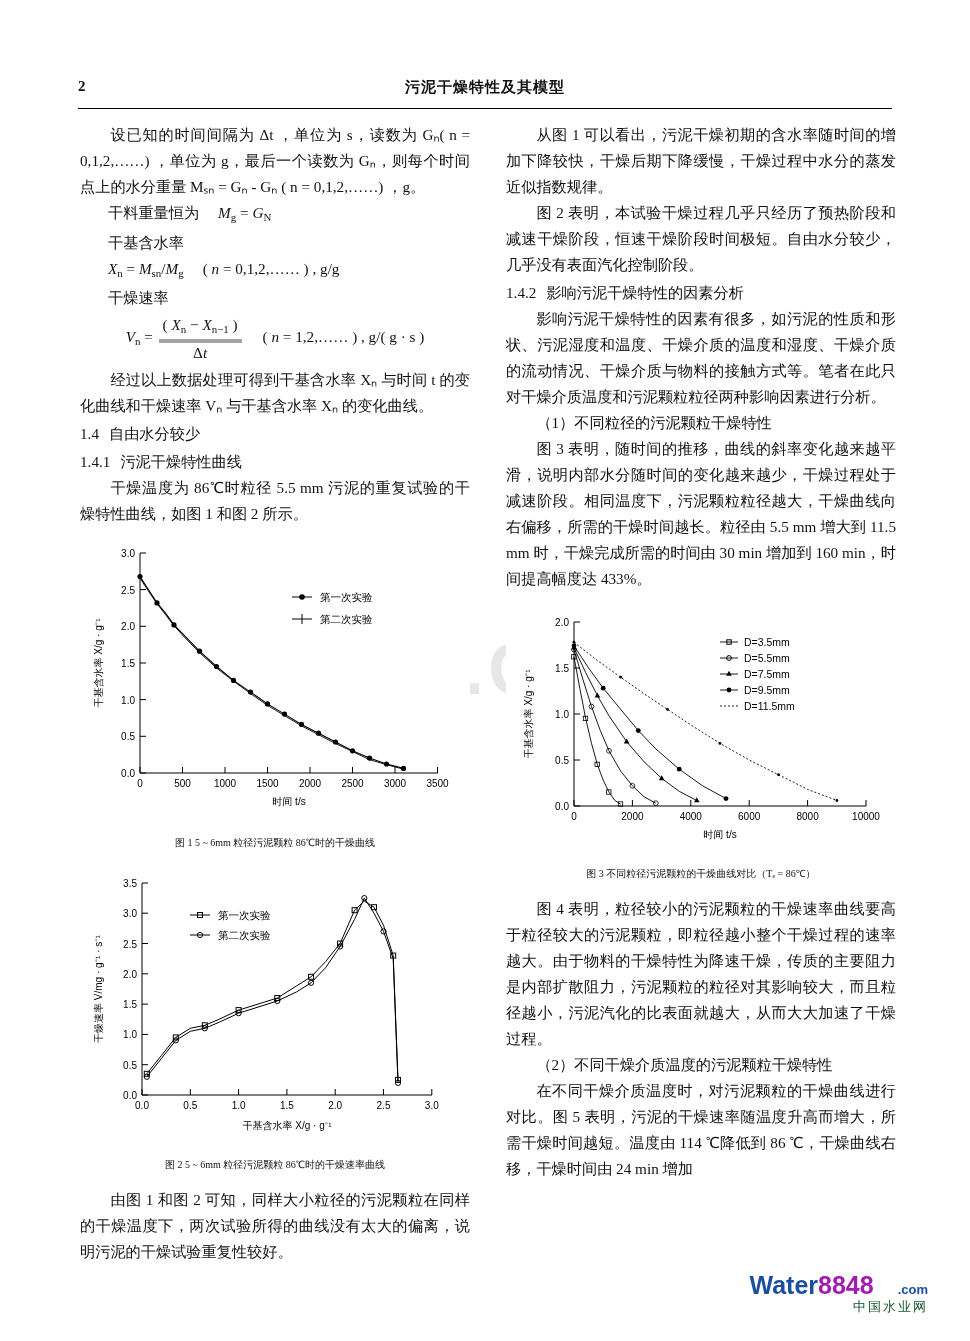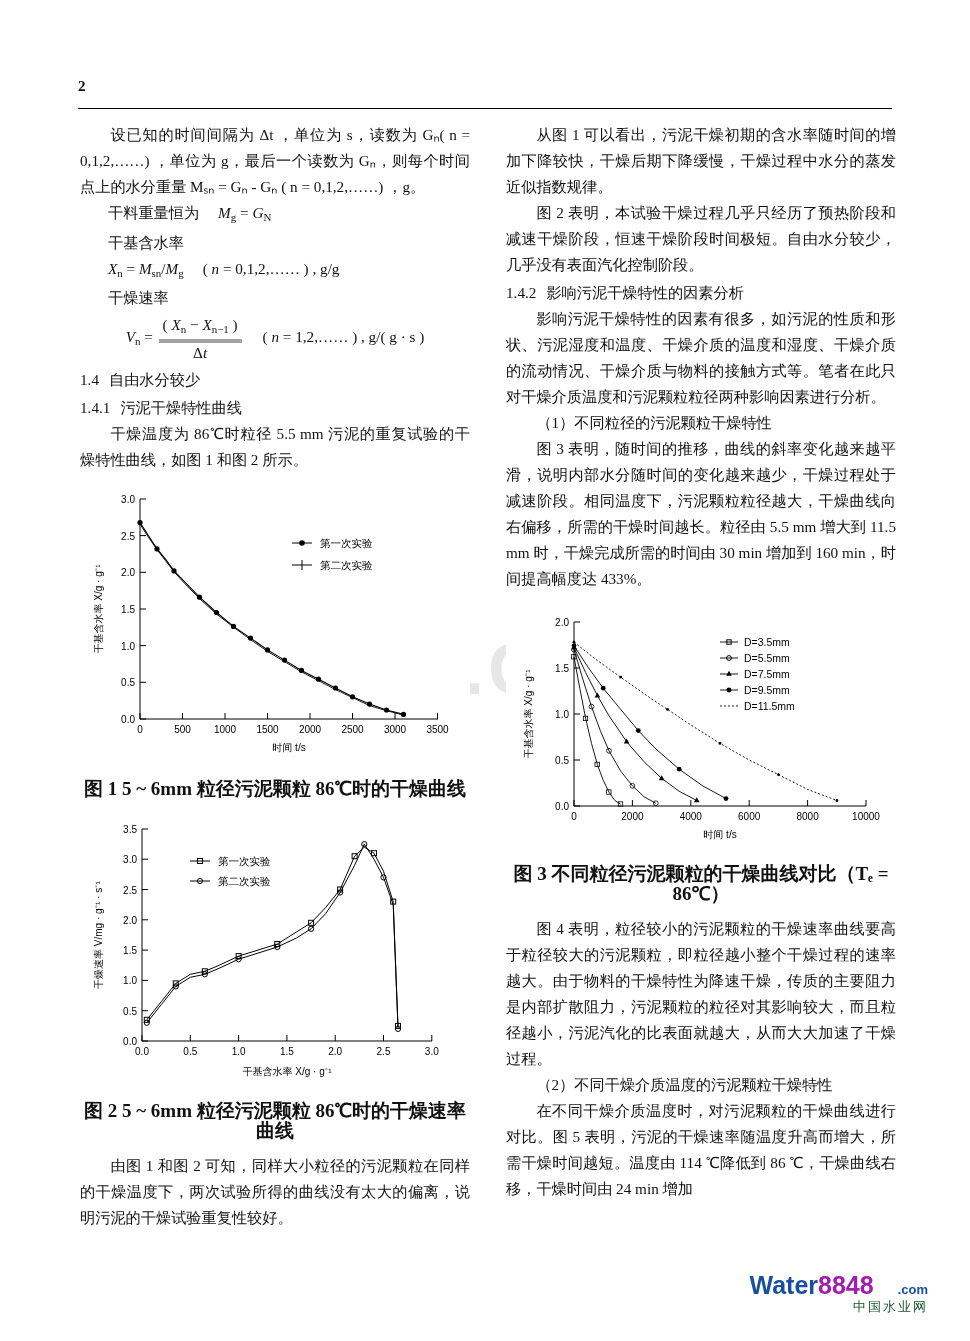--- a/index.html
+++ b/index.html
@@ -79,22 +79,22 @@
     margin: 0 2px;
   }
   .frac .top { display: block; border-bottom: 4px solid #a3a3a3; padding: 0 4px; line-height: 20px;}
   .frac .bot { display: block; padding: 0 4px; line-height: 20px;}
 
   
   .figure { margin: 8px 0 0 0; }
   .figcap {
     text-indent: 0;
     text-align: center;
-    font-size: 19px;
-    font-weight: bold;
+    font-size: 10px;
+    font-weight: normal;
     margin-top: 8px;
     line-height: 20px;
   }
   .chartbox {
     position: relative;
     background: #fff;
   }
   svg { display: block; }
 
   
@@ -142,20 +142,21 @@
   .tick-label { font-size: 10px; font-family: "Liberation Sans", sans-serif; }
   .legend-label { font-size: 10.5px; font-family: "Liberation Sans", sans-serif; }
 </style>
 </head>
 <body>
 
 <div class="page">
 
   <div class="header">
     <span class="pageno">2</span>
+    <span class="htitle">污泥干燥特性及其模型</span>
   </div>
 
   <div class="watermark">XUESHU.COM</div>
 
   <div class="col left">
 
     <p>设已知的时间间隔为 Δt ，单位为 s，读数为 Gₙ( n = 0,1,2,……) ，单位为 g，最后一个读数为 Gₙ，则每个时间点上的水分重量 Mₛₙ = Gₙ - Gₙ ( n = 0,1,2,……) ，g。</p>
 
     <p class="indent1">
       干料重量恒为 &nbsp;&nbsp;&nbsp; <i class="v">M</i><sub>g</sub> = <i class="v">G</i><sub>N</sub>
@@ -163,20 +164,21 @@
     <p class="indent1">干基含水率</p>
     <p class="indent1">
       <i class="v">X</i><sub>n</sub> = <i class="v">M</i><sub>sn</sub>/<i class="v">M</i><sub>g</sub> &nbsp;&nbsp;&nbsp;&nbsp;( <i class="v">n</i> = 0,1,2,…… ) , g/g
     </p>
     <p class="indent1">干燥速率</p>
     <p class="center-f" style="margin-top:4px;margin-bottom:4px;">
       <i class="v">V</i><sub>n</sub> = <span class="frac"><span class="top">( <i class="v">X</i><sub>n</sub> − <i class="v">X</i><sub>n−1</sub> )</span><span class="bot">Δ<i class="v">t</i></span></span>
       &nbsp;&nbsp;&nbsp;&nbsp;( <i class="v">n</i> = 1,2,…… ) , g/( g · s )
     </p>
 
+    <p>经过以上数据处理可得到干基含水率 Xₙ 与时间 t 的变化曲线和干燥速率 Vₙ 与干基含水率 Xₙ 的变化曲线。</p>
 
     <p class="sec">
       <span class="num">1.4</span><span>自由水分较少</span>
     </p>
     <p class="sec">
       <span class="num">1.4.1</span><span>污泥干燥特性曲线</span>
     </p>
 
     <p>干燥温度为 86℃时粒径 5.5 mm 污泥的重复试验的干燥特性曲线，如图 1 和图 2 所示。</p>
 

